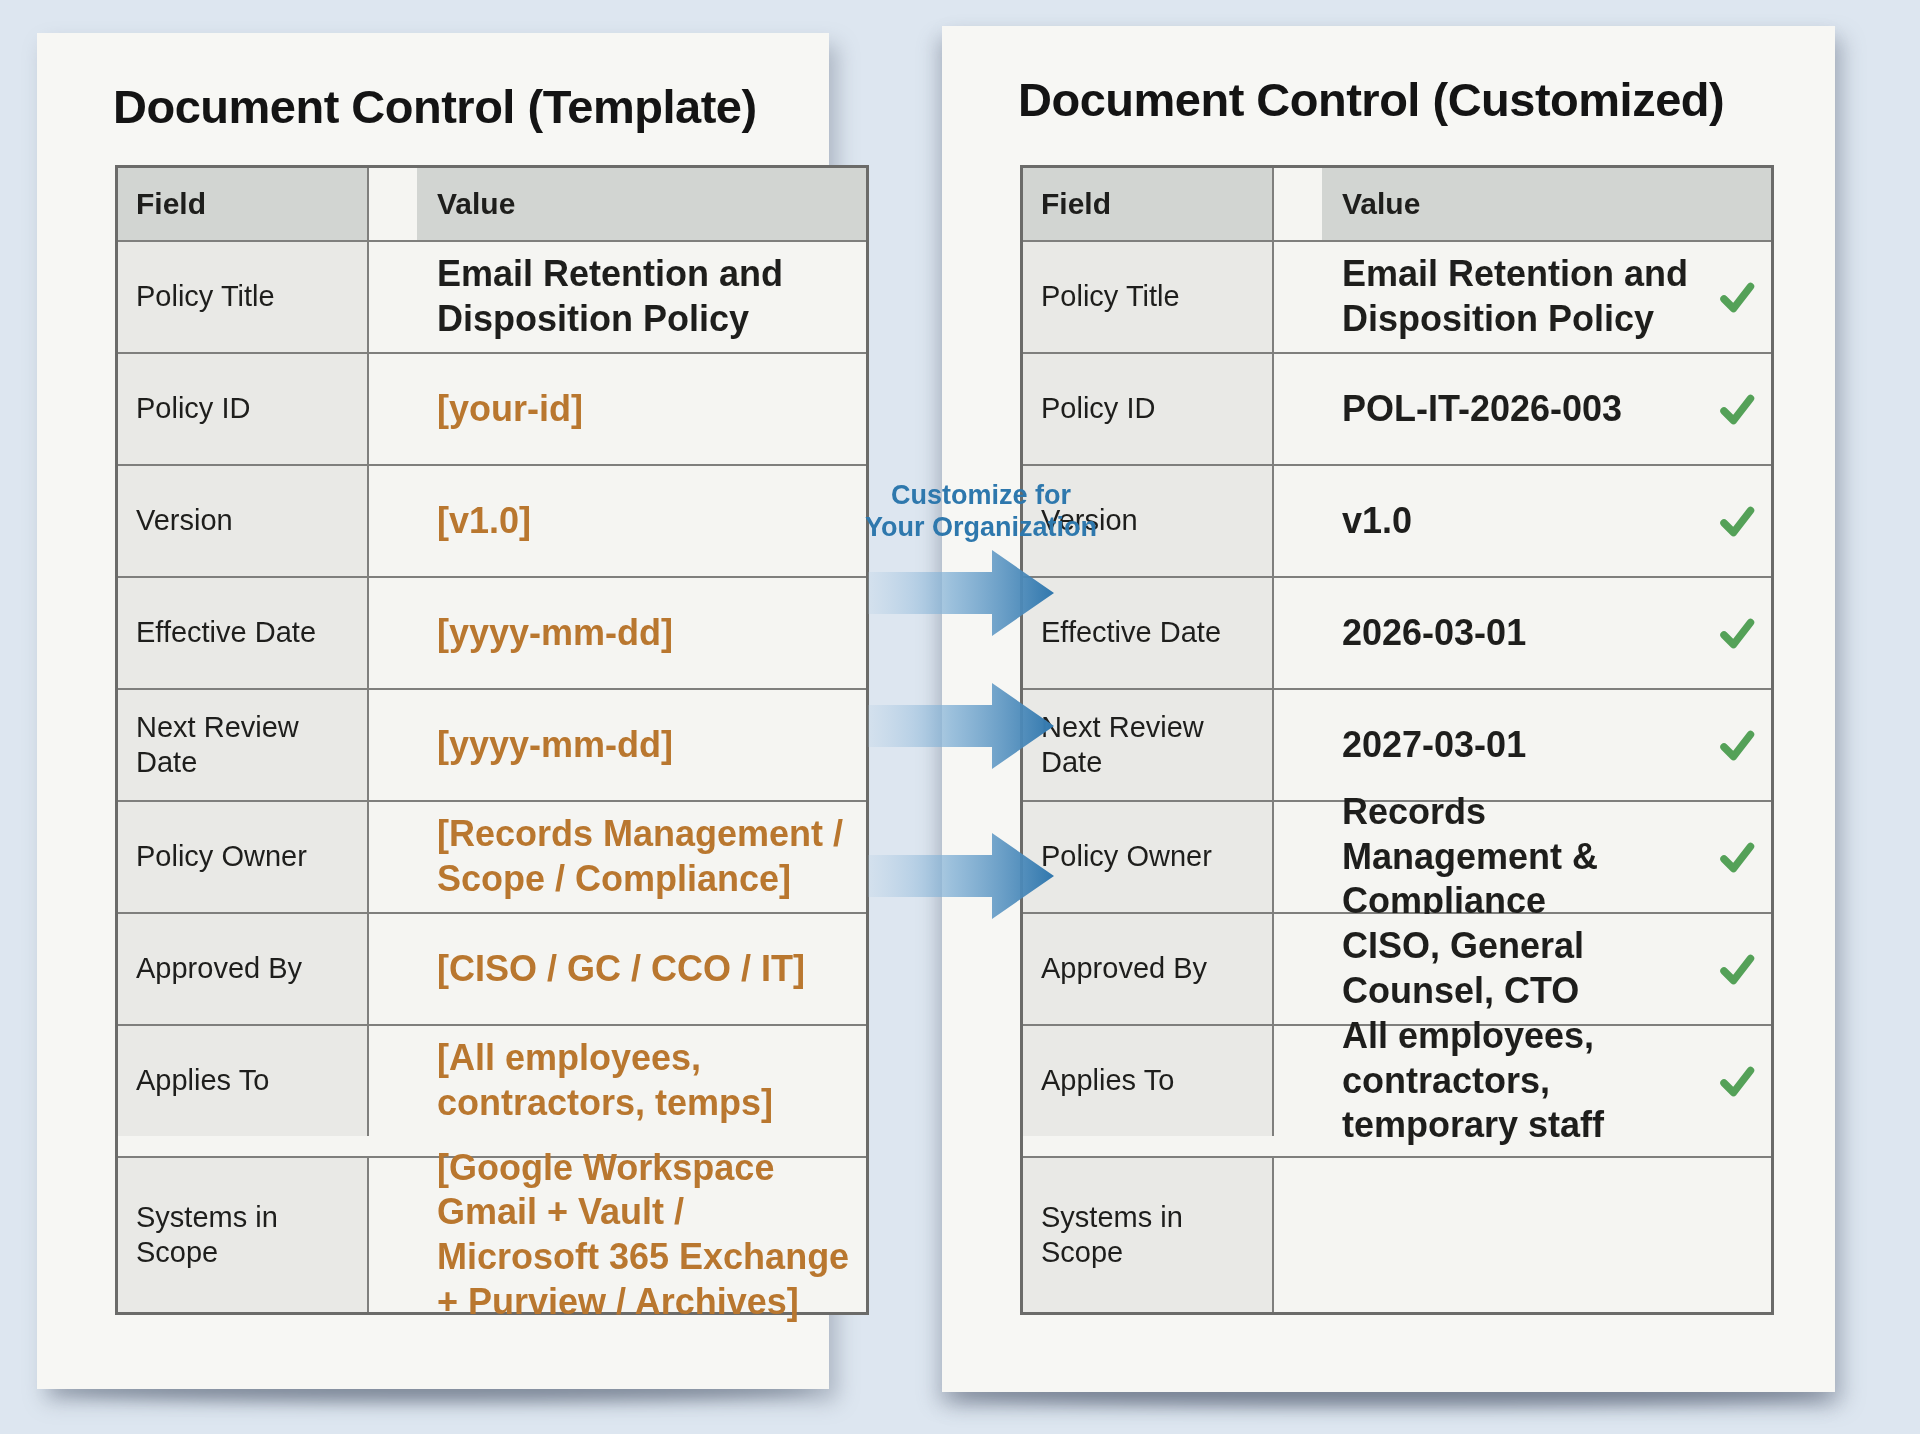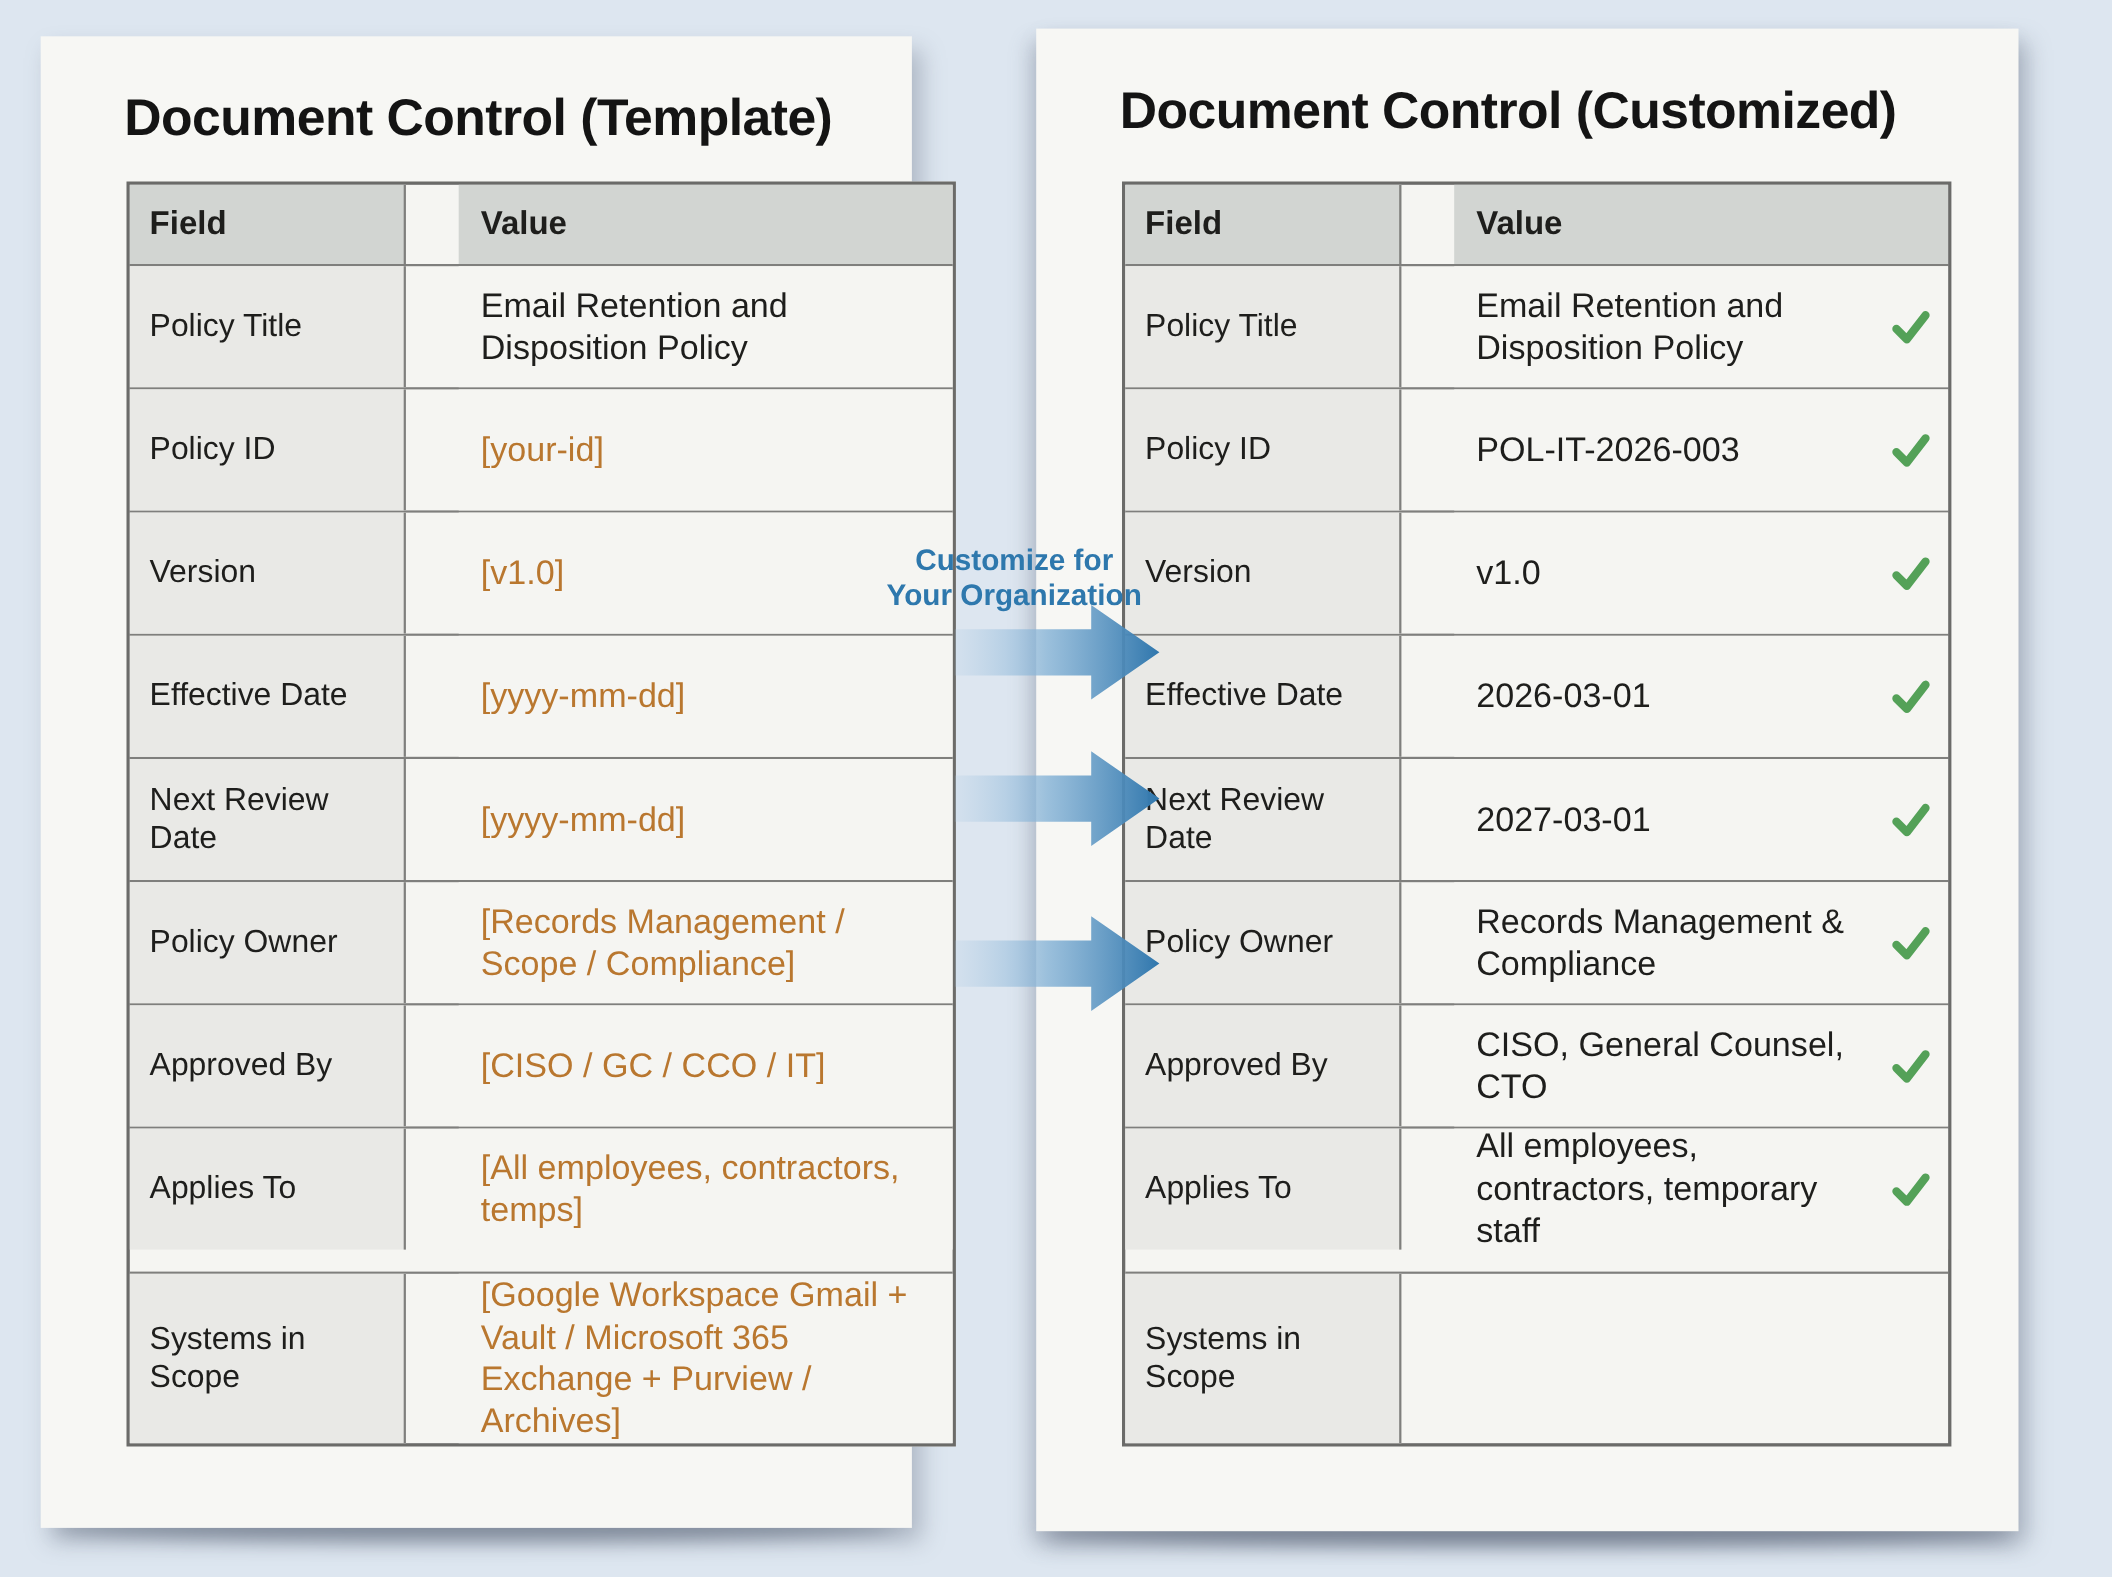--- a/index.html
+++ b/index.html
@@ -50,35 +50,35 @@
     border-right:2px solid #7f7f7d;
     padding:0 16px 0 18px;
     display:flex;align-items:center;
     font-size:29px;line-height:1.22;
   }
   .cell-v{
     flex:1;
     background:#f5f5f2;
     padding:0 14px 0 20px;
     display:flex;align-items:center;gap:6px;
-    font-size:31px;line-height:1.24;
+    font-size:36px;line-height:1.24;font-weight:bold;
   }
   .head .cell-f,.head .cell-v{
     background:#d2d5d2;
     font-weight:700;font-size:30px;
   }
   .val{flex:1;}
   .ph{color:#b9772f;}
   .check{flex:0 0 auto;display:flex;align-items:center;}
   .check svg{display:block;}
   .check-top{align-self:flex-start;margin-top:16px;}
   .connector-label{
-    position:absolute;left:752px;top:480px;width:340px;
+    position:absolute;left:811px;top:480px;width:340px;
     text-align:center;
-    color:#2e78ad;font-weight:700;font-size:27px;line-height:1.18;margin-top:14px;
+    color:#2e78ad;font-weight:700;font-size:27px;line-height:1.18;
   }
   .arrow{position:absolute;left:866px;width:190px;height:96px;}
   .arrow svg{display:block;}
   .arrow-1{top:545px;}
   .arrow-2{top:678px;}
   .arrow-3{top:828px;}
 </style>
 </head>
 <body>
 

